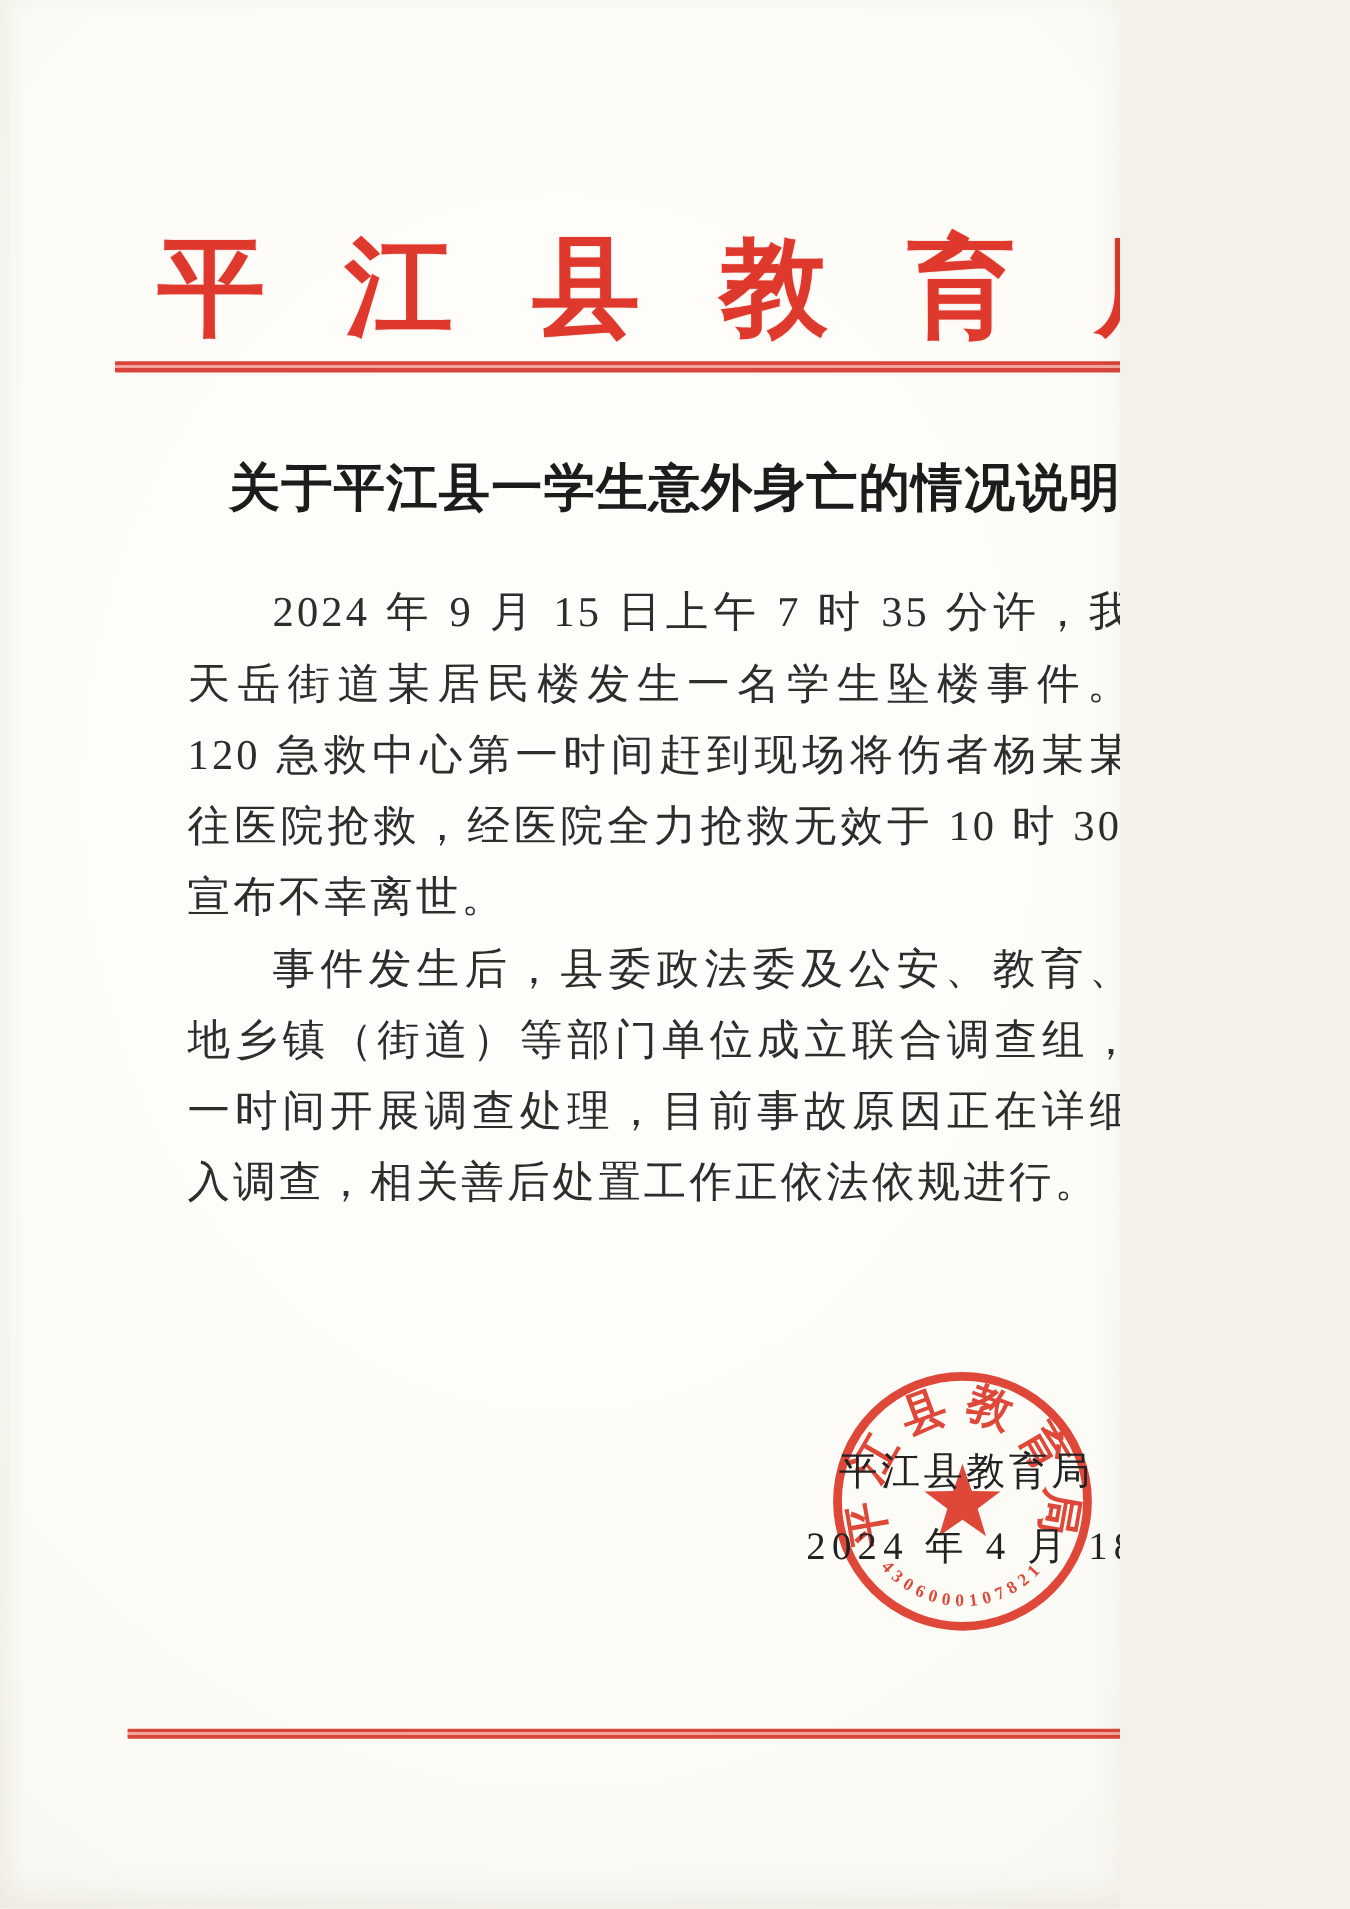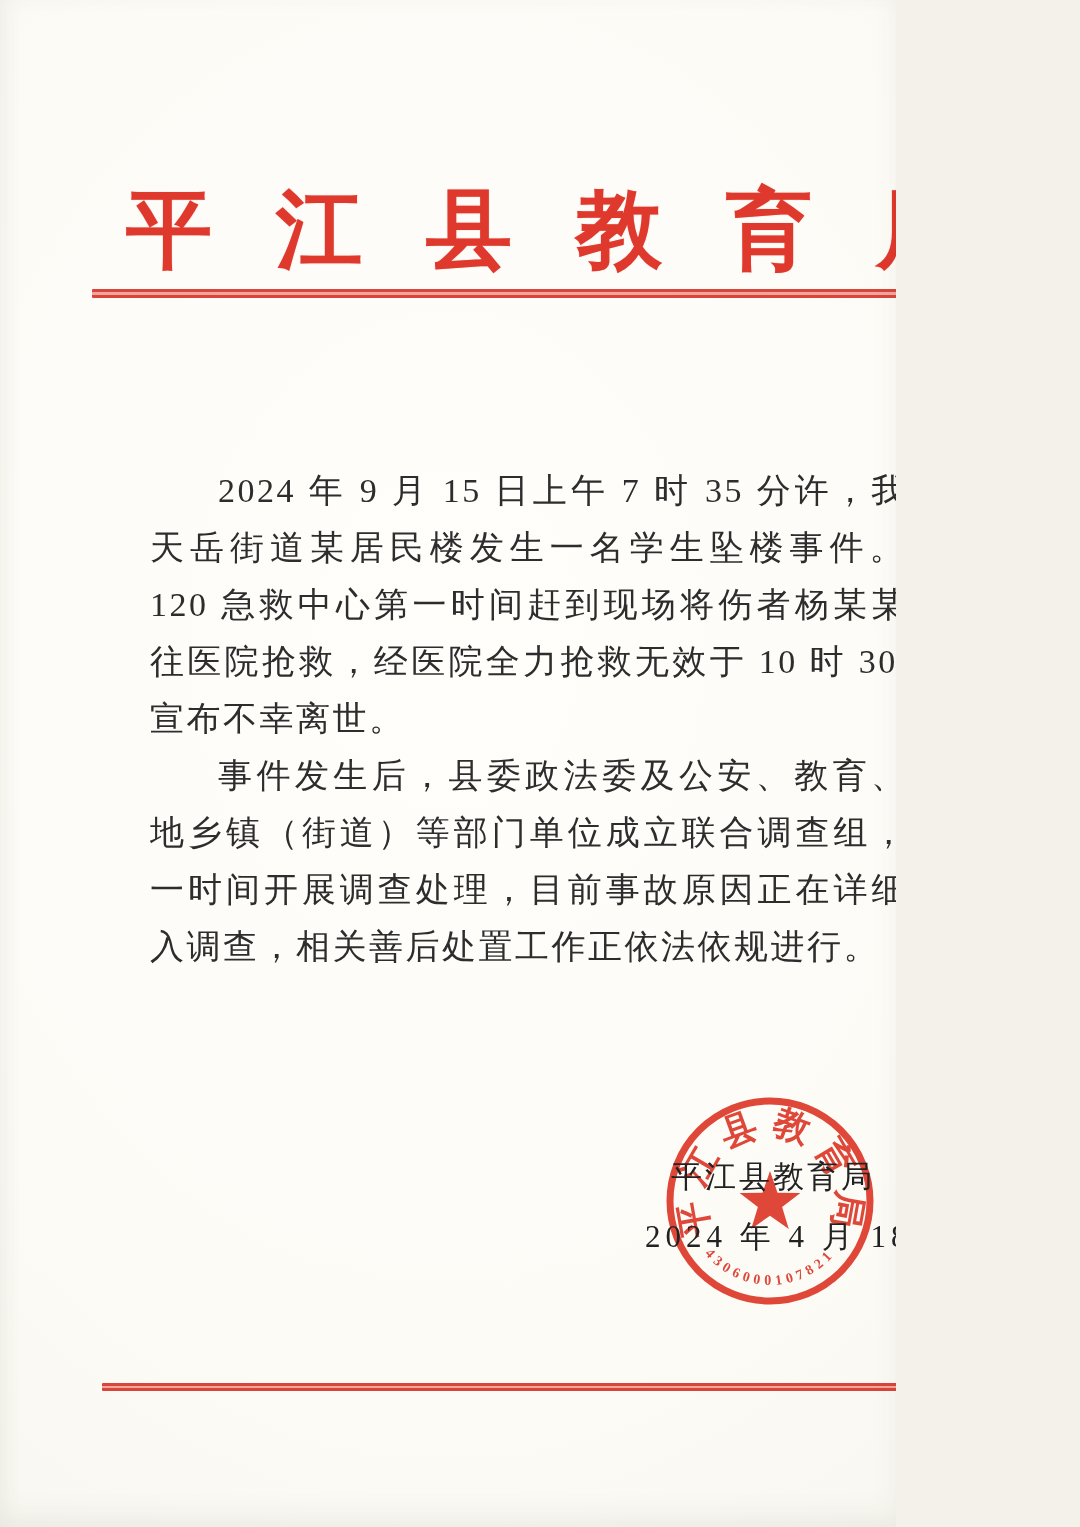--- a/index.html
+++ b/index.html
@@ -62,20 +62,21 @@
 </style>
 </head>
 <body>
 
 <div class="page">
 
   <div class="agency">平江县教育局</div>
 
   <div class="rule header-rule"></div>
 
+  <h1 class="doc-title">关于平江县一学生意外身亡的情况说明</h1>
 
   <div class="doc-body">
     <p>2024 年 9 月 15 日上午 7 时 35 分许，我县天岳街道某居民楼发生一名学生坠楼事件。县 120 急救中心第一时间赶到现场将伤者杨某某送往医院抢救，经医院全力抢救无效于 10 时 30 分宣布不幸离世。</p>
     <p>事件发生后，县委政法委及公安、教育、属地乡镇（街道）等部门单位成立联合调查组，第一时间开展调查处理，目前事故原因正在详细深入调查，相关善后处置工作正依法依规进行。</p>
   </div>
 
   <svg class="seal" viewBox="0 0 260 260" xmlns="http://www.w3.org/2000/svg" aria-hidden="true">
     <defs>
       <path id="ringTopArc" d="M 75.9 167.9 A 66 66 0 1 1 184.1 167.9" fill="none"></path>
       <path id="ringBottomArc" d="M 57.3 172 A 84 84 0 0 0 202.7 172" fill="none"></path>

